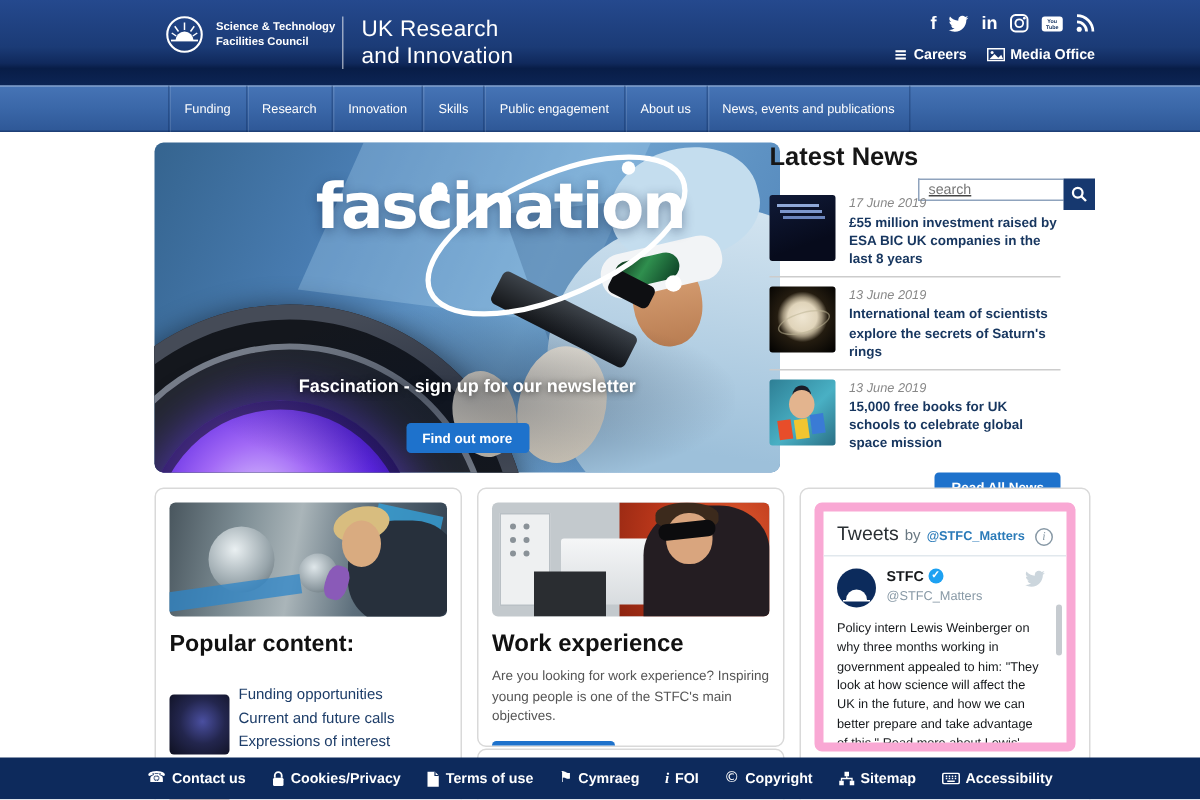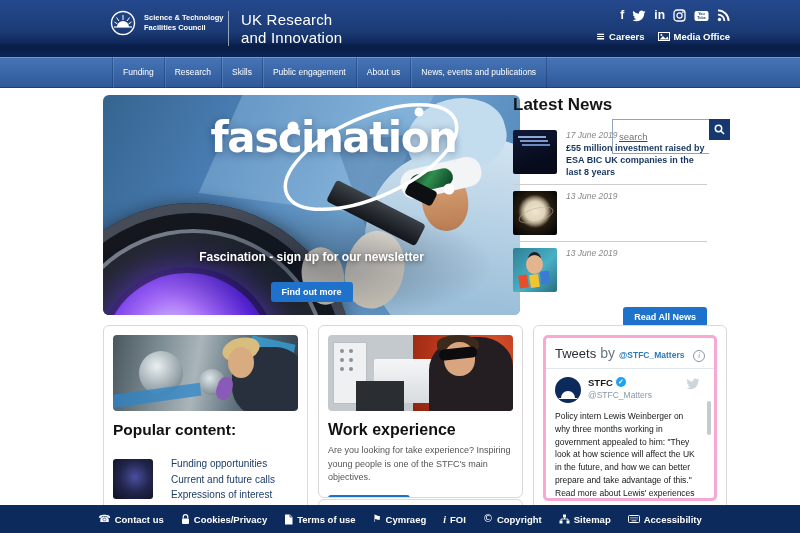--- a/index.html
+++ b/index.html
@@ -25,21 +25,21 @@
 
   
   .nav { position:absolute; left:0; top:57px; width:800px; height:31px;
     background:linear-gradient(180deg,#4674b6 0%,#3a67a8 50%,#2e5796 100%);
     box-shadow:inset 0 1px 0 rgba(255,255,255,.25), inset 0 -1px 0 rgba(10,35,80,.45); }
   .nav-items { display:flex; margin-left:112px; height:31px; }
   .nav-item { display:block; color:#fff; font-size:8.5px; line-height:31px; padding:0 10px;
     border-left:1px solid rgba(12,40,90,.35); box-shadow:inset 1px 0 0 rgba(255,255,255,.12); }
   .nav-item:last-child { border-right:1px solid rgba(12,40,90,.35); }
   .search-box { position:absolute; right:70px; top:62px; display:flex; }
-  .search-input { width:97px; height:35px; border:1px solid #8fa3bd; border-right:none; font-size:9.5px;
+  .search-input { width:97px; height:15px; border:1px solid #8fa3bd; border-right:none; font-size:9.5px;
     padding:0 6px; color:#444; outline:none; font-family:"Liberation Sans",sans-serif;text-decoration:underline; }
   .search-btn { width:21px; height:21px; background:#16386f; border:none; cursor:pointer;
     display:flex; align-items:center; justify-content:center; }
 
   
   .hero { position:absolute; left:103px; top:95px; width:417px; height:220px; border-radius:6px; overflow:hidden;
     background:linear-gradient(115deg,#35648f 0%,#4b7fb5 30%,#6fa3cf 58%,#4c80b6 100%); }
   .hero-panel1 { position:absolute; left:120px; top:-20px; width:190px; height:130px; background:rgba(165,205,235,.35); transform:skew(-18deg) rotate(7deg); }
   .hero-panel2 { position:absolute; left:250px; top:40px; width:140px; height:110px; background:rgba(30,70,120,.25); transform:skew(14deg) rotate(-6deg); }
   .machine { position:absolute; left:-70px; top:108px; width:320px; height:320px; border-radius:50%;
@@ -112,39 +112,39 @@
   .wk-equip1 { position:absolute; left:5px; top:7px; width:34px; height:62px; background:#eef0f1; border:1px solid #b9c0c5; }
   .wk-equip1::before { content:""; position:absolute; left:6px; top:6px; width:4px; height:4px; border-radius:50%; background:#8a9298; box-shadow:9px 0 0 #8a9298, 0 9px 0 #8a9298, 9px 9px 0 #8a9298, 0 18px 0 #8a9298, 9px 18px 0 #8a9298; }
   .wk-equip2 { position:absolute; left:46px; top:24px; width:62px; height:44px; background:linear-gradient(#f5f6f7,#d8dcdf); border-radius:2px; }
   .wk-dark { position:absolute; left:28px; top:46px; width:48px; height:30px; background:#2a2d31; }
   .wk-person { position:absolute; right:0; top:2px; width:84px; height:74px; background:#241d22; border-radius:45% 40% 0 0; }
   .wk-hair { position:absolute; right:34px; top:0; width:42px; height:17px; background:#3c2a1c; border-radius:50% 50% 30% 30%; }
   .wk-head { position:absolute; right:38px; top:7px; width:31px; height:34px; background:#d9a57e; border-radius:48%; }
   .wk-goggles { position:absolute; right:36px; top:13px; width:38px; height:11px; background:#0c0c0e; border-radius:5px; transform:rotate(-6deg); }
 
   .pop-title { font-size:15.5px; font-weight:bold; color:#111; margin:10px 0 7px; }
-  .pop-row { display:flex; gap:18px; align-items:center; padding:6px 0;margin-top:11px; }
+  .pop-row { display:flex; gap:6px; align-items:flex-end; padding:6px 0;margin-top:11px; }
   .pop-row.bordered { border-top:1px solid #ccc; }
   .pop-thumb { width:40px; height:40px; border-radius:3px; flex-shrink:0; }
   .pop-thumb-1 { background:radial-gradient(circle at 55% 45%, #4a4fa0 0%, #23264e 48%, #0e1020 100%); }
   .pop-thumb-2 { background:linear-gradient(140deg,#6b1b12,#3f0d08); }
   .pop-links a { display:block; font-size:10px; color:#1c3c68; line-height:1.55; }
   .pop-link-single { font-size:10px; color:#1c3c68; line-height:1.5; padding-top:4px; display:block; }
 
   .work-title { font-size:16px; font-weight:bold; color:#111; margin:10px 0 5px; }
   .work-body { font-size:9px; color:#555; line-height:1.5; margin-bottom:9px; }
 
   .img-next { height:100%; border-radius:4px; background:linear-gradient(100deg,#3a70b0,#6aa0d0 50%,#2d5a94); }
 
   
   .tweets-title { font-size:15.5px; font-weight:bold; color:#111; margin:3px 0 9px; }
-  .tw-widget { border:3px solid #f9a8d4; border-radius:5px; background:#fff; position:relative; overflow:hidden; height:166px; }
+  .tw-widget { border:6px solid #f9a8d4; border-radius:5px; background:#fff; position:relative; overflow:hidden; height:166px; }
   .tw-header { padding:7px 9px 6px; border-bottom:1px solid #e1e8ed; display:flex; align-items:baseline; gap:4px; }
   .tw-h-title { font-size:13px; color:#292f33; }
-  .tw-h-by { font-size:14px; color:#697882; }
+  .tw-h-by { font-size:10px; color:#697882; }
   .tw-h-handle { font-size:8.5px; color:#2b7bb9; font-weight:bold; }
   .tw-info { margin-left:auto; width:12px; height:12px; border:1px solid #8899a6; border-radius:50%; color:#8899a6;
     font-size:8px; line-height:10px; text-align:center; font-style:italic; font-family:"Liberation Serif",serif; }
   .tw-body { padding:8px 16px 8px 9px; position:relative; }
   .tw-top { display:flex; gap:7px; }
   .tw-avatar { width:26px; height:26px; border-radius:50%; background:#0c2b5c; position:relative; overflow:hidden; flex-shrink:0; }
   .tw-avatar::after { content:""; position:absolute; left:6px; bottom:5px; width:14px; height:7px; background:#fff; border-radius:7px 7px 0 0; }
   .tw-avatar::before { content:""; position:absolute; left:4px; bottom:4px; width:18px; height:1px; background:#fff; }
   .tw-name-row { font-size:9.5px; font-weight:bold; color:#14171a; display:flex; align-items:flex-start; gap:3px; }
   .tw-badge { width:10px; height:10px; background:#1da1f2; border-radius:50%; color:#fff; font-size:7px; line-height:10px; text-align:center; }
@@ -240,20 +240,21 @@
           </svg>
         <span>Media Office</span>
       </a>
     </div>
   </header>
 
   <nav class="nav">
     <div class="nav-items">
       <a class="nav-item">Funding</a>
       <a class="nav-item">Research</a>
+      <a class="nav-item">Innovation</a>
       <a class="nav-item">Skills</a>
       <a class="nav-item">Public engagement</a>
       <a class="nav-item">About us</a>
       <a class="nav-item">News, events and publications</a>
     </div>
     <div class="search-box">
       <input class="search-input" type="text" placeholder="search" style="">
       <button class="search-btn">
         <svg width="11" height="11" viewBox="0 0 11 11">
             <circle cx="4.5" cy="4.5" r="3.2" fill="none" stroke="#fff" stroke-width="1.5"></circle>
@@ -300,27 +301,29 @@
       <div class="news-text">
         <div class="news-date">17 June 2019</div>
         <a class="news-headline">£55 million investment raised by ESA BIC UK companies in the last 8 years</a>
       </div>
     </div>
 
     <div class="news-item bordered">
       <a class="news-thumb thumb-saturn"></a>
       <div class="news-text">
         <div class="news-date">13 June 2019</div>
+        <a class="news-headline">International team of scientists explore the secrets of Saturn's rings</a>
       </div>
     </div>
 
     <div class="news-item bordered">
       <a class="news-thumb thumb-books"></a>
       <div class="news-text">
         <div class="news-date">13 June 2019</div>
+        <a class="news-headline">15,000 free books for UK schools to celebrate global space mission</a>
       </div>
     </div>
 
     <div class="news-btn-row">
       <button class="btn">Read All News</button>
     </div>
   </section>
 
   <section class="card card-pop">
     <a class="card-img img-pop">
@@ -353,21 +356,21 @@
       <span class="wk-red"></span>
       <span class="wk-equip1"></span>
         <span class="wk-equip2"></span>
       <span class="wk-dark"></span>
       <span class="wk-person"></span>
         <span class="wk-hair"></span>
       <span class="wk-head"></span>
         <span class="wk-goggles"></span>
     </a>
     <h2 class="work-title">Work experience</h2>
-    <p class="work-body">Are you looking for take experience? Inspiring young people is one of the STFC's main objectives.</p>
+    <p class="work-body">Are you looking for work experience? Inspiring young people is one of the STFC's main objectives.</p>
     <button class="btn">Find out more</button>
   </section>
 
   <section class="card card-next">
     <div class="img-next"></div>
   </section>
 
   <section class="card card-tweets">
     <div class="tw-widget">
       <div class="tw-header">

